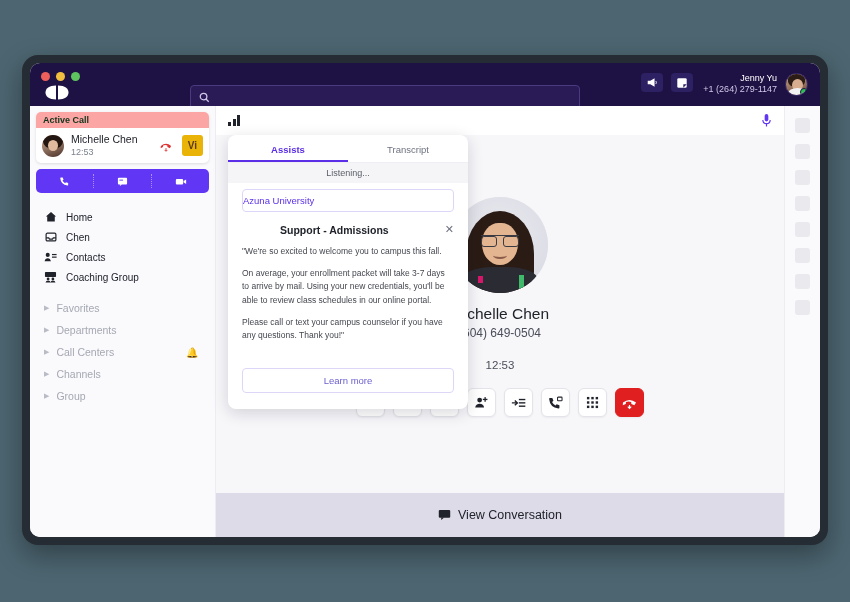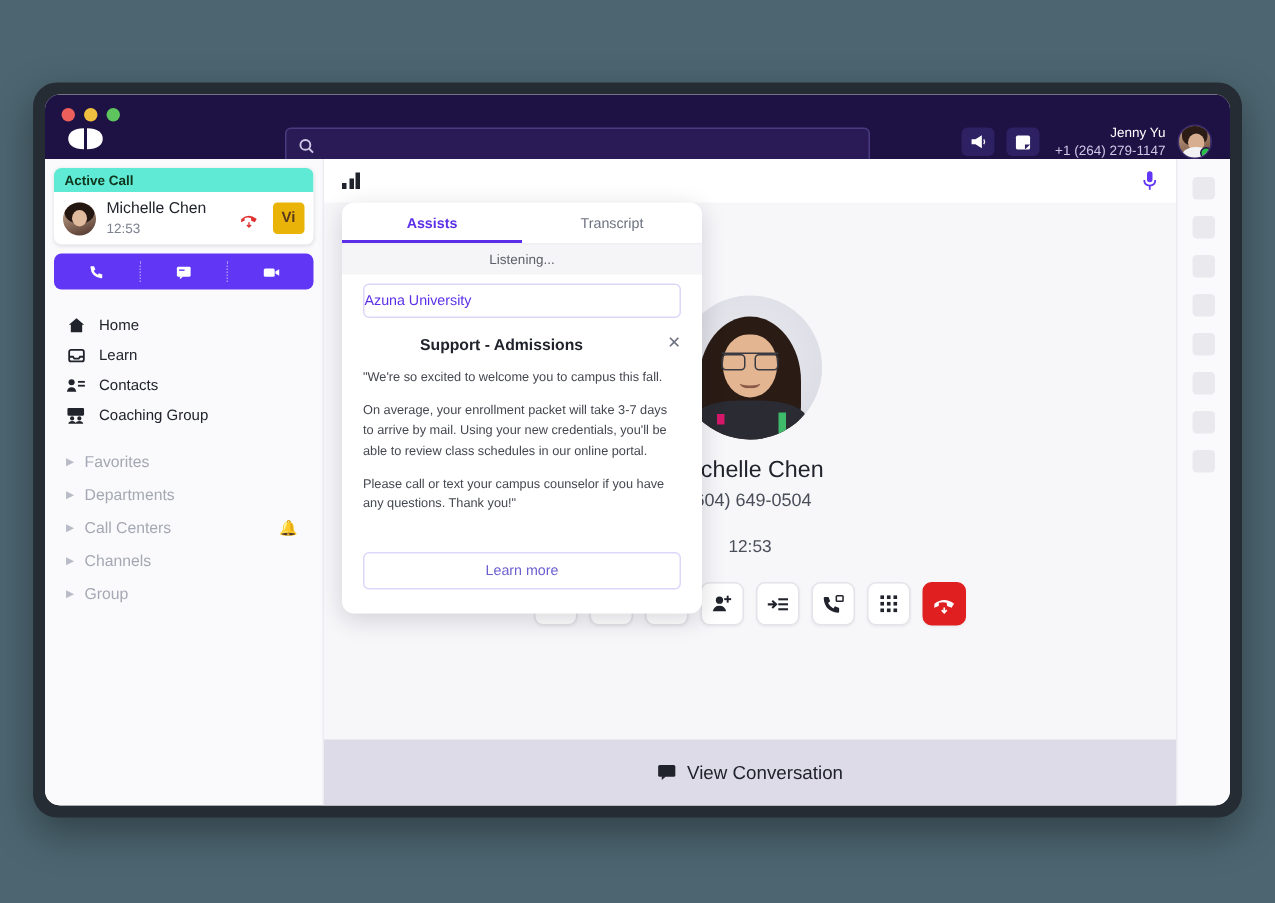--- a/index.html
+++ b/index.html
@@ -63,22 +63,22 @@
   }
   .search input {
     background: transparent; border: 0; outline: 0;
     color: #cfc7e8; font-size: 11px; margin-left: 6px;
     font-family: "Liberation Sans", sans-serif;
     width: 340px;
   }
   .search input::placeholder { color: #6d5f9a; }
 
   .topright {
-    position: absolute; right: 12px; top: 20px;
-    display: flex; align-items: center; gap: 8px; margin-left: 36px;
+    position: absolute; right: 12px; top: 10px;
+    display: flex; align-items: flex-start; gap: 8px; margin-left: 36px;
   }
   .tr-icon {
     width: 22px; height: 19px;
     background: #2d2063;
     border-radius: 4px;
     display: flex; align-items: center; justify-content: center;
   }
   .user-meta { text-align: right; line-height: 1.25; margin-left: 2px; }
   .user-name { color: #fff; font-size: 9px; }
   .user-phone { color: #cfc7e8; font-size: 9px; }
@@ -108,21 +108,21 @@
     padding: 6px;
     position: relative;
   }
   .callcard {
     background: #fff;
     border-radius: 5px;
     overflow: hidden;
     box-shadow: 0 1px 3px rgba(0,0,0,.12);
   }
   .callcard-head {
-    background: #5eead4; color: #10351c;
+    background: #fca5a5; color: #10351c;
     font-size: 9px; font-weight: bold;
     padding: 3px 7px;
   }
   .callcard-row {
     display: flex; align-items: center;
     padding: 5px 6px; gap: 7px;
   }
   .ca-avatar {
     width: 22px; height: 22px; border-radius: 50%;
     background: linear-gradient(160deg,#d9b79c,#4a3128);
@@ -431,21 +431,21 @@
             </span>
             <span>Home</span>
           </div>
           <div class="navitem">
             <span class="ni">
               <svg width="12" height="12" viewBox="0 0 13 13">
                 <rect x="1.2" y="2.4" width="10.6" height="8.4" rx="1.4" fill="none" stroke="#20232b" stroke-width="1.3"></rect>
                 <path d="M1.2 7.4 H4 l0.9 1.4 h3.2 l0.9 -1.4 h2.8" fill="none" stroke="#20232b" stroke-width="1.3"></path>
               </svg>
             </span>
-            <span>Learn</span>
+            <span>Chen</span>
           </div>
           <div class="navitem">
             <span class="ni">
               <svg width="13" height="12" viewBox="0 0 14 13">
                 <circle cx="4" cy="4.2" r="2.2" fill="#20232b"></circle>
                 <path d="M0.6 11 q0.6 -3.2 3.4 -3.2 q2.8 0 3.4 3.2 Z" fill="#20232b"></path>
                 <rect x="8.6" y="3.2" width="5" height="1.3" fill="#20232b"></rect>
                 <rect x="8.6" y="6" width="5" height="1.3" fill="#20232b"></rect>
               </svg>
             </span>

